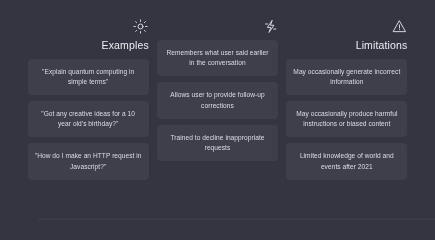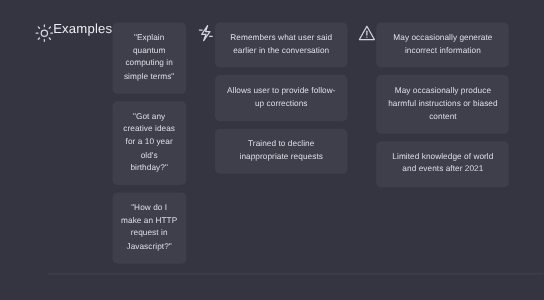--- a/index.html
+++ b/index.html
@@ -30,22 +30,22 @@
     flex-direction: row;
     justify-content: center;
     align-items: flex-start;
     gap: 8px;
     width: 380px;
   }
 
   .column {
     flex: 1 1 0;
     display: flex;
-    flex-direction: row;
-    align-items: flex-start;
+    flex-direction: column;
+    align-items: flex-end;
     min-width: 0;
   }
 
   .col-icon {
     height: 16px;
     width: 16px;
     display: flex;
     align-items: center;
     justify-content: center;
     color: #d5d6dc;
@@ -146,20 +146,21 @@
     </div>
 
     <div class="column">
       <div class="col-icon">
         <svg width="15" height="15" viewBox="0 0 24 24" fill="none" stroke="currentColor" stroke-width="1.6" stroke-linecap="round" stroke-linejoin="round">
           <path d="M12 3.2 L21.6 20.2 L2.4 20.2 Z"></path>
           <line x1="12" y1="9.5" x2="12" y2="14.5"></line>
           <line x1="12" y1="17" x2="12" y2="17.2"></line>
         </svg>
       </div>
+      <div class="col-title">Limitations</div>
       <div class="cards">
         <div class="card">May occasionally generate incorrect information</div>
         <div class="card">May occasionally produce harmful instructions or biased content</div>
         <div class="card">Limited knowledge of world and events after 2021</div>
       </div>
     </div>
 
   </div>
 </div>
 

